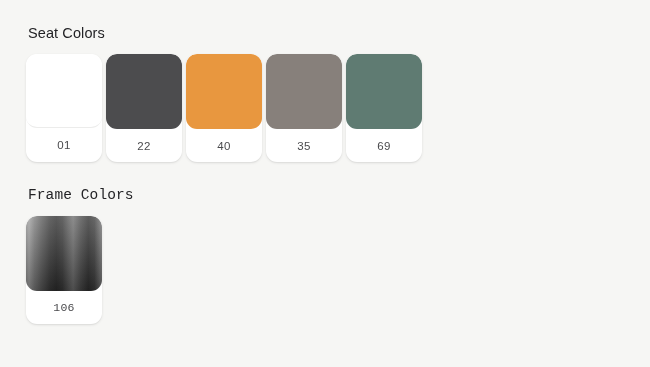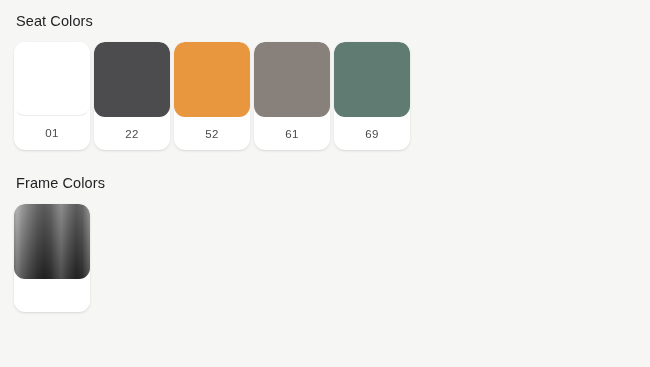--- a/index.html
+++ b/index.html
@@ -14,28 +14,28 @@
     background: #f6f6f4;
     font-family: "Liberation Sans", sans-serif;
     color: #2b2b2b;
     overflow: hidden;
   }
 
   .page {
     width: 650px;
     height: 257px;
     position: relative;
-    padding: 0;
+    padding: 12px;
   }
 
   .section {
     padding: 0 14px;
   }
   .section.seat { padding-top: 12px; }
-  .section.frame { padding-top: 24px; }
+  .section.frame { padding-top: 24px; font-family: Liberation Mono, monospace; }
 
   .section-title {
     font-size: 14.5px;
     font-weight: 400;
     letter-spacing: 0.1px;
     color: #232326;
     margin: 0 0 12px 2px;
     line-height: 18px;
   }
 
@@ -96,35 +96,36 @@
         <div class="swatch-card">
           <div class="swatch-chip is-white"></div>
           <div class="swatch-label">01</div>
         </div>
         <div class="swatch-card">
           <div class="swatch-chip" style="background: rgb(76, 76, 78);"></div>
           <div class="swatch-label">22</div>
         </div>
         <div class="swatch-card">
           <div class="swatch-chip" style="background: rgb(232, 151, 63);"></div>
-          <div class="swatch-label">52</div>
+          <div class="swatch-label">40</div>
         </div>
         <div class="swatch-card">
           <div class="swatch-chip" style="background: rgb(135, 128, 123);"></div>
-          <div class="swatch-label">61</div>
+          <div class="swatch-label">35</div>
         </div>
         <div class="swatch-card">
           <div class="swatch-chip" style="background: rgb(95, 123, 114);"></div>
           <div class="swatch-label">69</div>
         </div>
       </div>
   </div>
 
   <div class="section frame">
     <h2 class="section-title">Frame Colors</h2>
     <div class="swatch-row" id="row-frame">
         <div class="swatch-card">
           <div class="swatch-chip" style="background: linear-gradient(rgba(255, 255, 255, 0.22), rgba(0, 0, 0, 0.3)), linear-gradient(to right, rgb(141, 141, 141) 0%, rgb(160, 160, 160) 4%, rgb(124, 124, 124) 11%, rgb(92, 92, 92) 20%, rgb(59, 59, 59) 31%, rgb(46, 46, 46) 40%, rgb(58, 58, 58) 48%, rgb(90, 90, 90) 56%, rgb(110, 110, 110) 62%, rgb(74, 74, 74) 72%, rgb(47, 47, 47) 82%, rgb(61, 61, 61) 90%, rgb(106, 106, 106) 97%, rgb(122, 122, 122) 100%);"></div>
+          <div class="swatch-label">106</div>
         </div>
       </div>
   </div>
 
 </div>
 
 </body></html>

